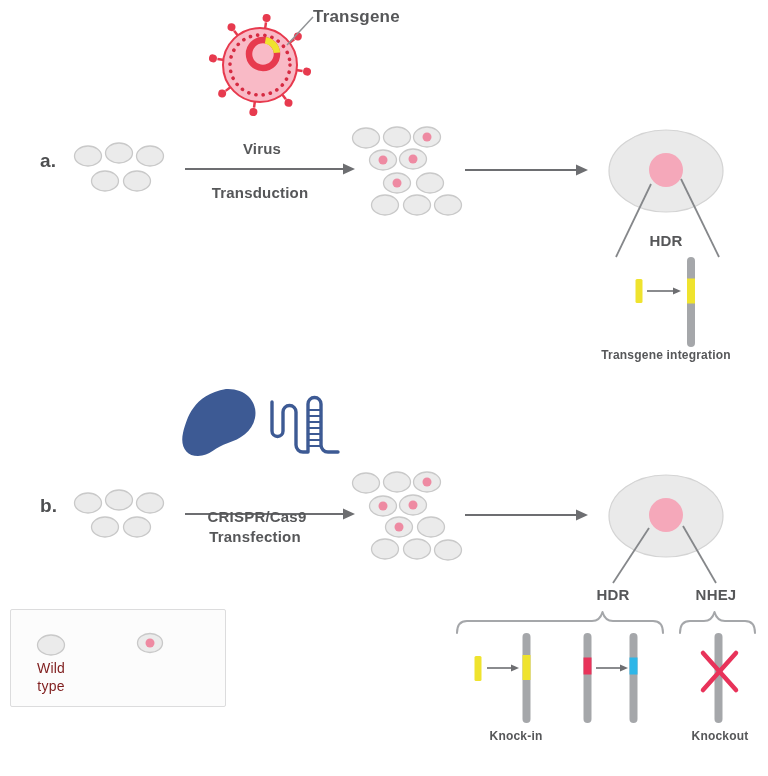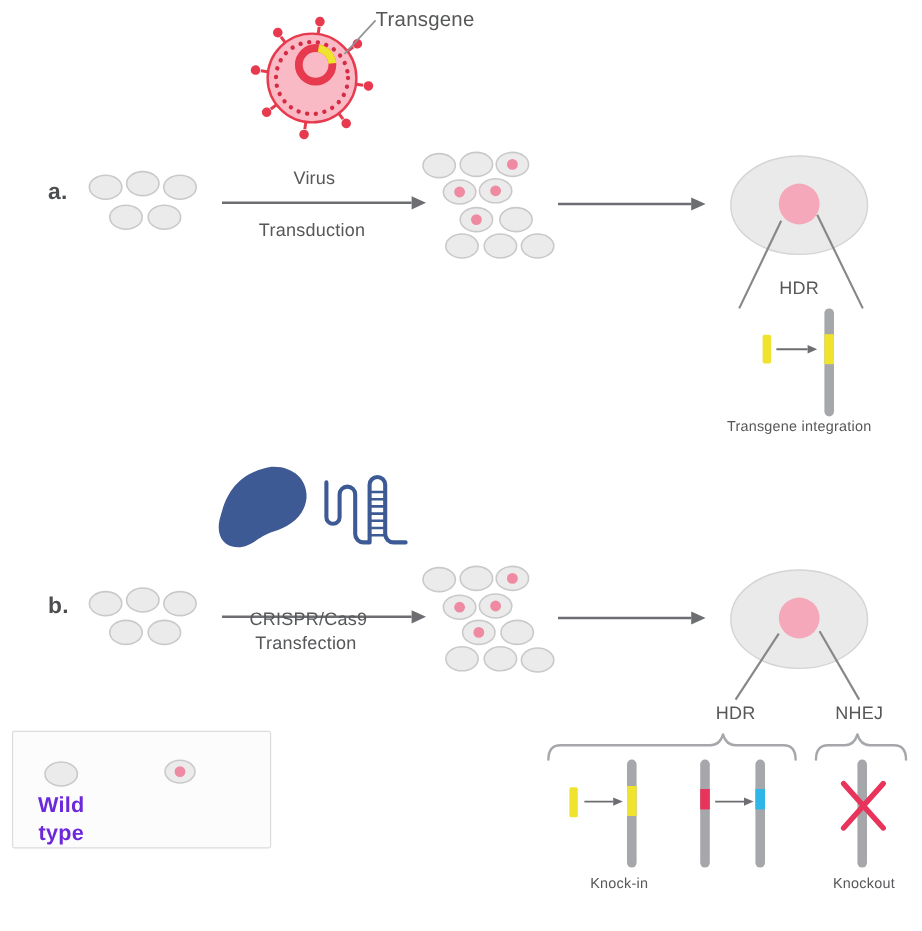--- a/index.html
+++ b/index.html
@@ -1,28 +1,28 @@
 <!DOCTYPE html>
 <html><head>
 <meta charset="utf-8">
 <style>
   html,body{margin:0;padding:0;background:#ffffff;}
   #stage{position:relative;width:768px;height:776px;background:#ffffff;overflow:hidden;
          font-family:"Liberation Sans","DejaVu Sans",sans-serif;color:#565759;}
   #diagram-svg{position:absolute;left:0;top:0;z-index:1;}
   .legend-box{position:absolute;left:10px;top:609px;width:214px;height:96px;background:#fcfcfc;
               border:1.5px solid #dcdcdd;border-radius:2px;z-index:0;}
-  .lbl{position:absolute;z-index:2;font-weight:400;color:#565759;letter-spacing:.2px;line-height:1.28;white-space:pre-line;}
+  .lbl{position:absolute;z-index:2;font-weight:700;color:#565759;letter-spacing:.2px;line-height:1.28;white-space:pre-line;}
   .lbl.c{transform:translateX(-50%);text-align:center;}
   .panel-letter{font-size:19px;font-weight:700;color:#4d4e50;}
   .callout{font-size:17px;}
   .arrow-lbl{font-size:15px;}
-  .pathway{font-size:15px;font-weight:400;}
+  .pathway{font-size:15px;font-weight:700;}
   .outcome{font-size:12px;}
-  .legend-lbl{font-size:18px;font-weight:700;color:#6d28d9;}
+  .legend-lbl{font-size:14px;font-weight:400;color:#7f1d1d;}
 </style>
 </head>
 <body>
 
 <div id="stage">
 
   <div class="legend-box"></div>
 
   <svg id="diagram-svg" width="768" height="776" viewBox="0 0 768 776">
 

